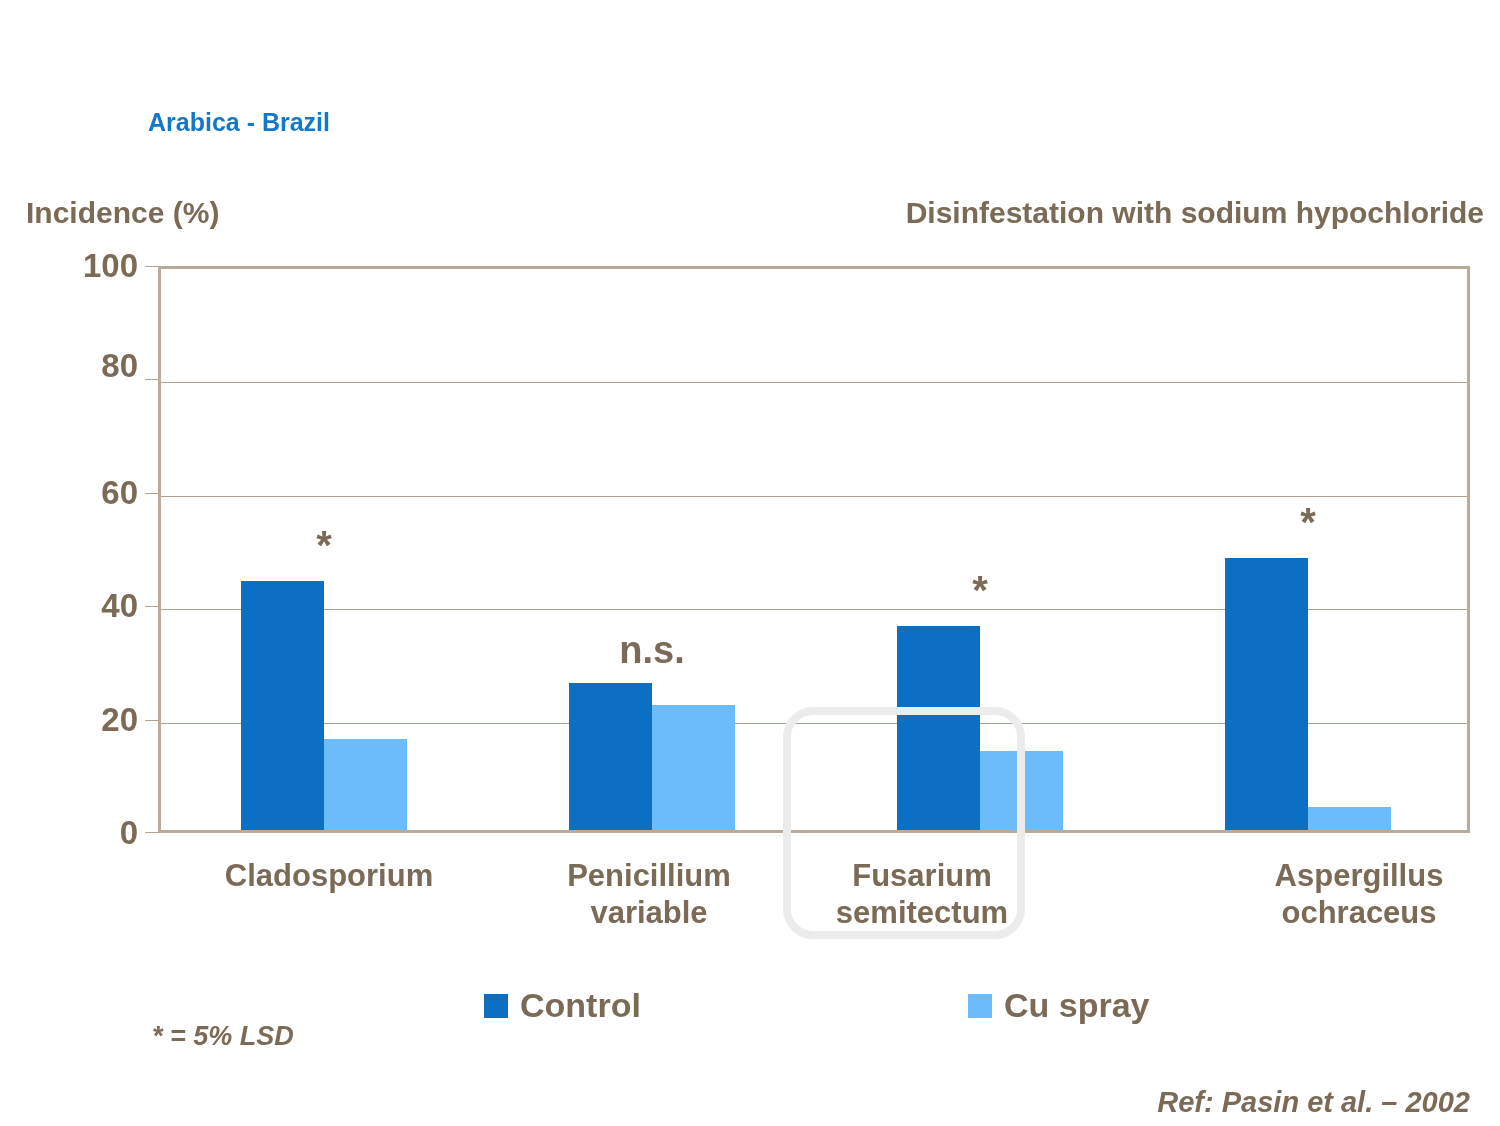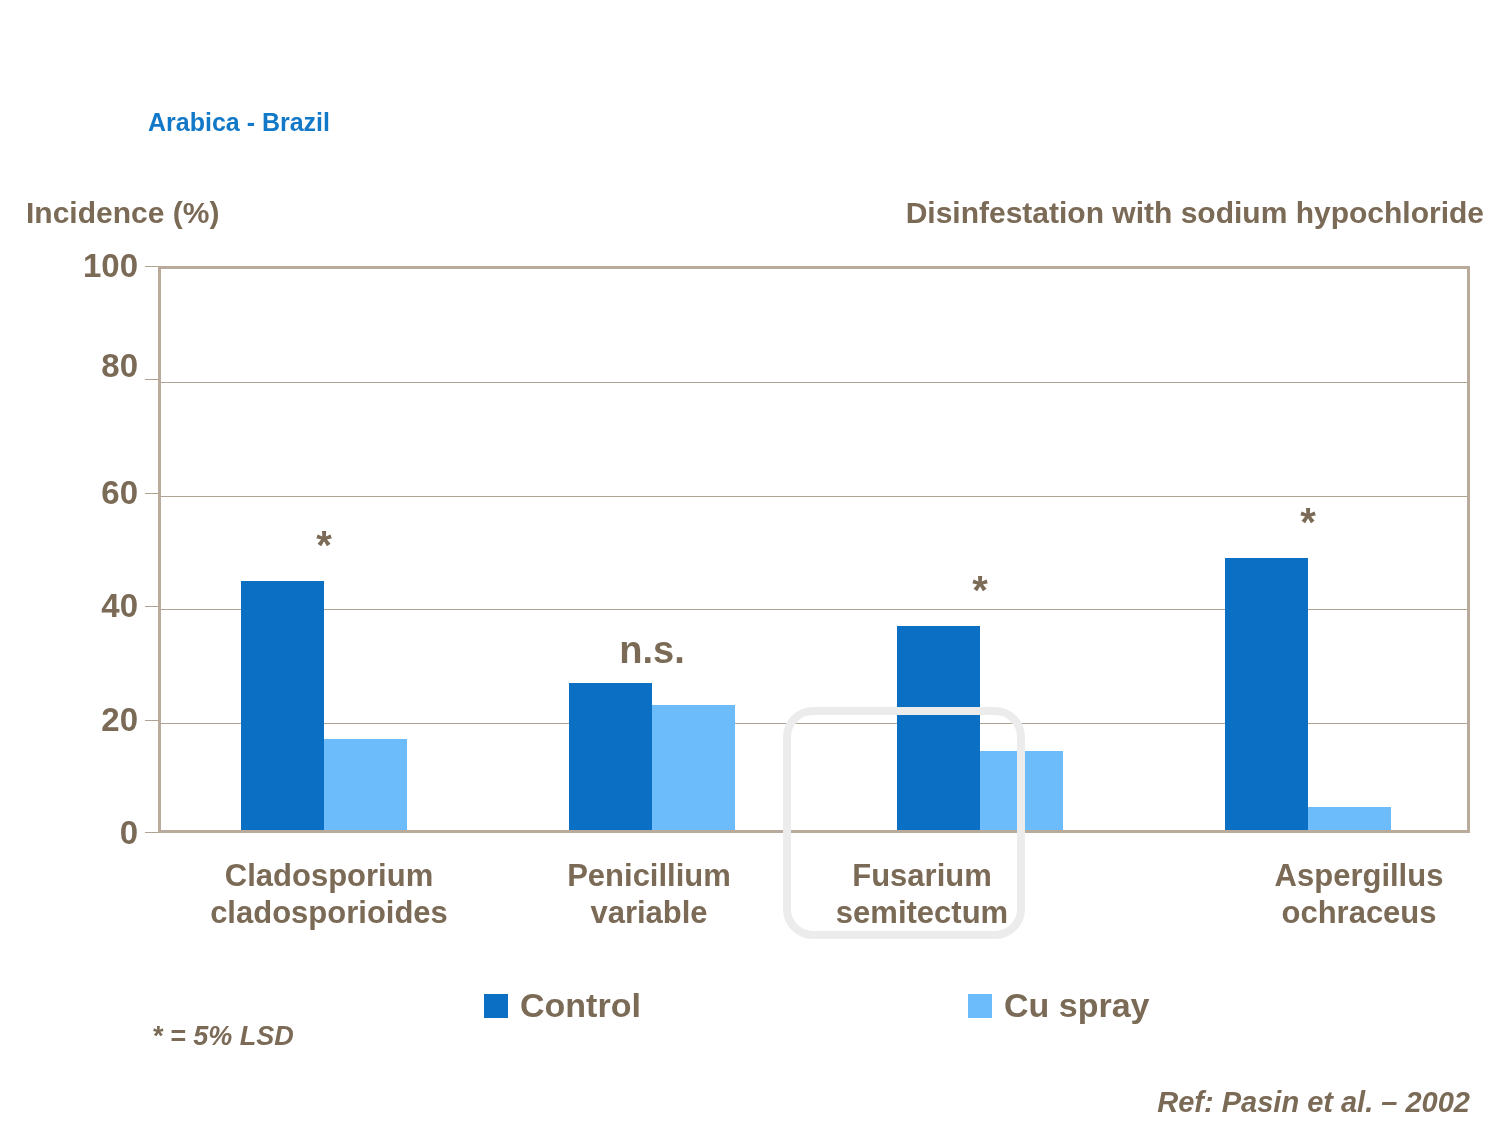--- a/index.html
+++ b/index.html
@@ -185,21 +185,20 @@
         </g>
         <text x="121" y="214" fill="#ececec" text-anchor="middle" font-family="Liberation Sans, sans-serif" font-size="64" font-weight="bold" id="wm-text">YARA</text>
       </rect>
         </svg>
     </div>
   </div>
 
   <div id="cat-labels">
       <div class="cat-label" style="left: 329px; top: 858px;">
         <div>Cladosporium</div>
-        <div>cladosporioides</div>
       </div>
       <div class="cat-label" style="left: 649px; top: 858px;">
         <div>Penicillium</div>
         <div>variable</div>
       </div>
       <div class="cat-label" style="left: 922px; top: 858px;">
         <div>Fusarium</div>
         <div>semitectum</div>
       </div>
       <div class="cat-label" style="left: 1359px; top: 858px;">

